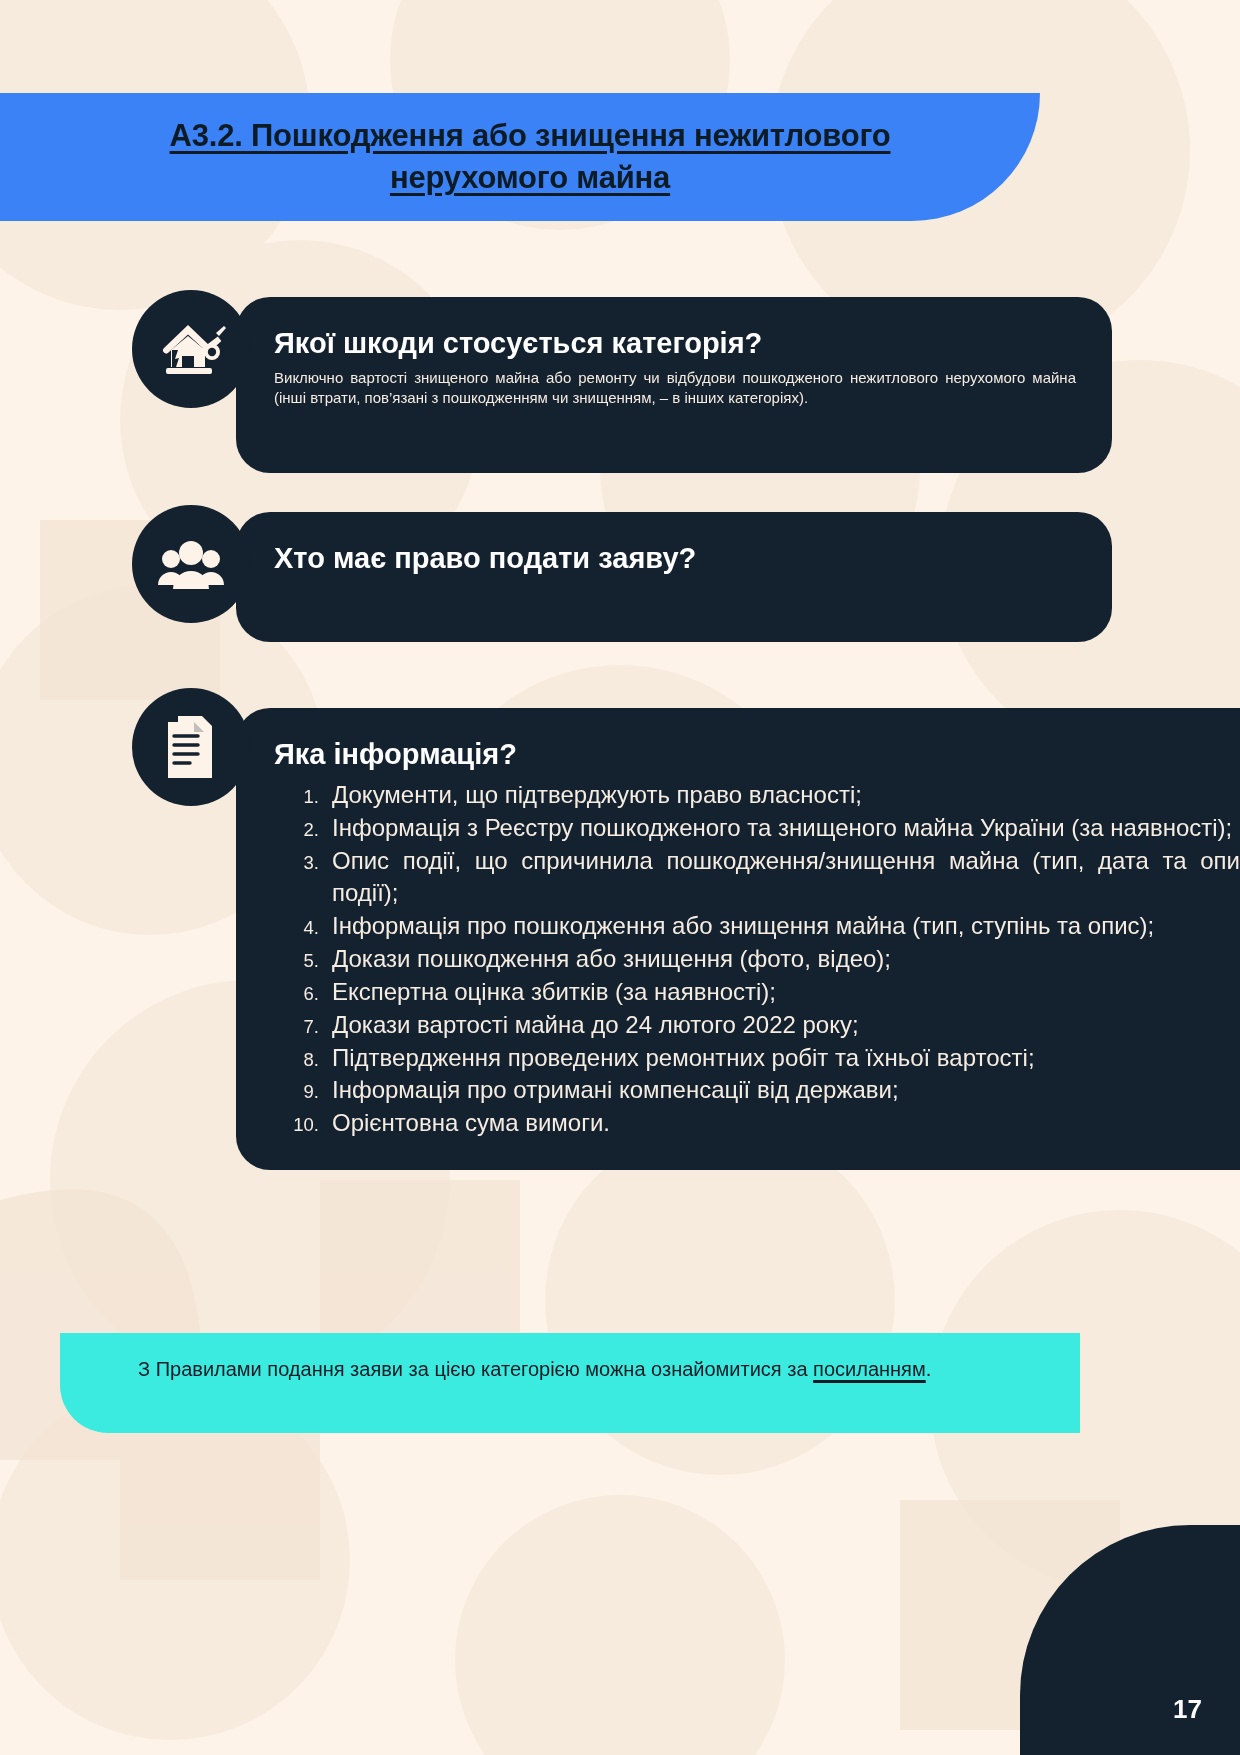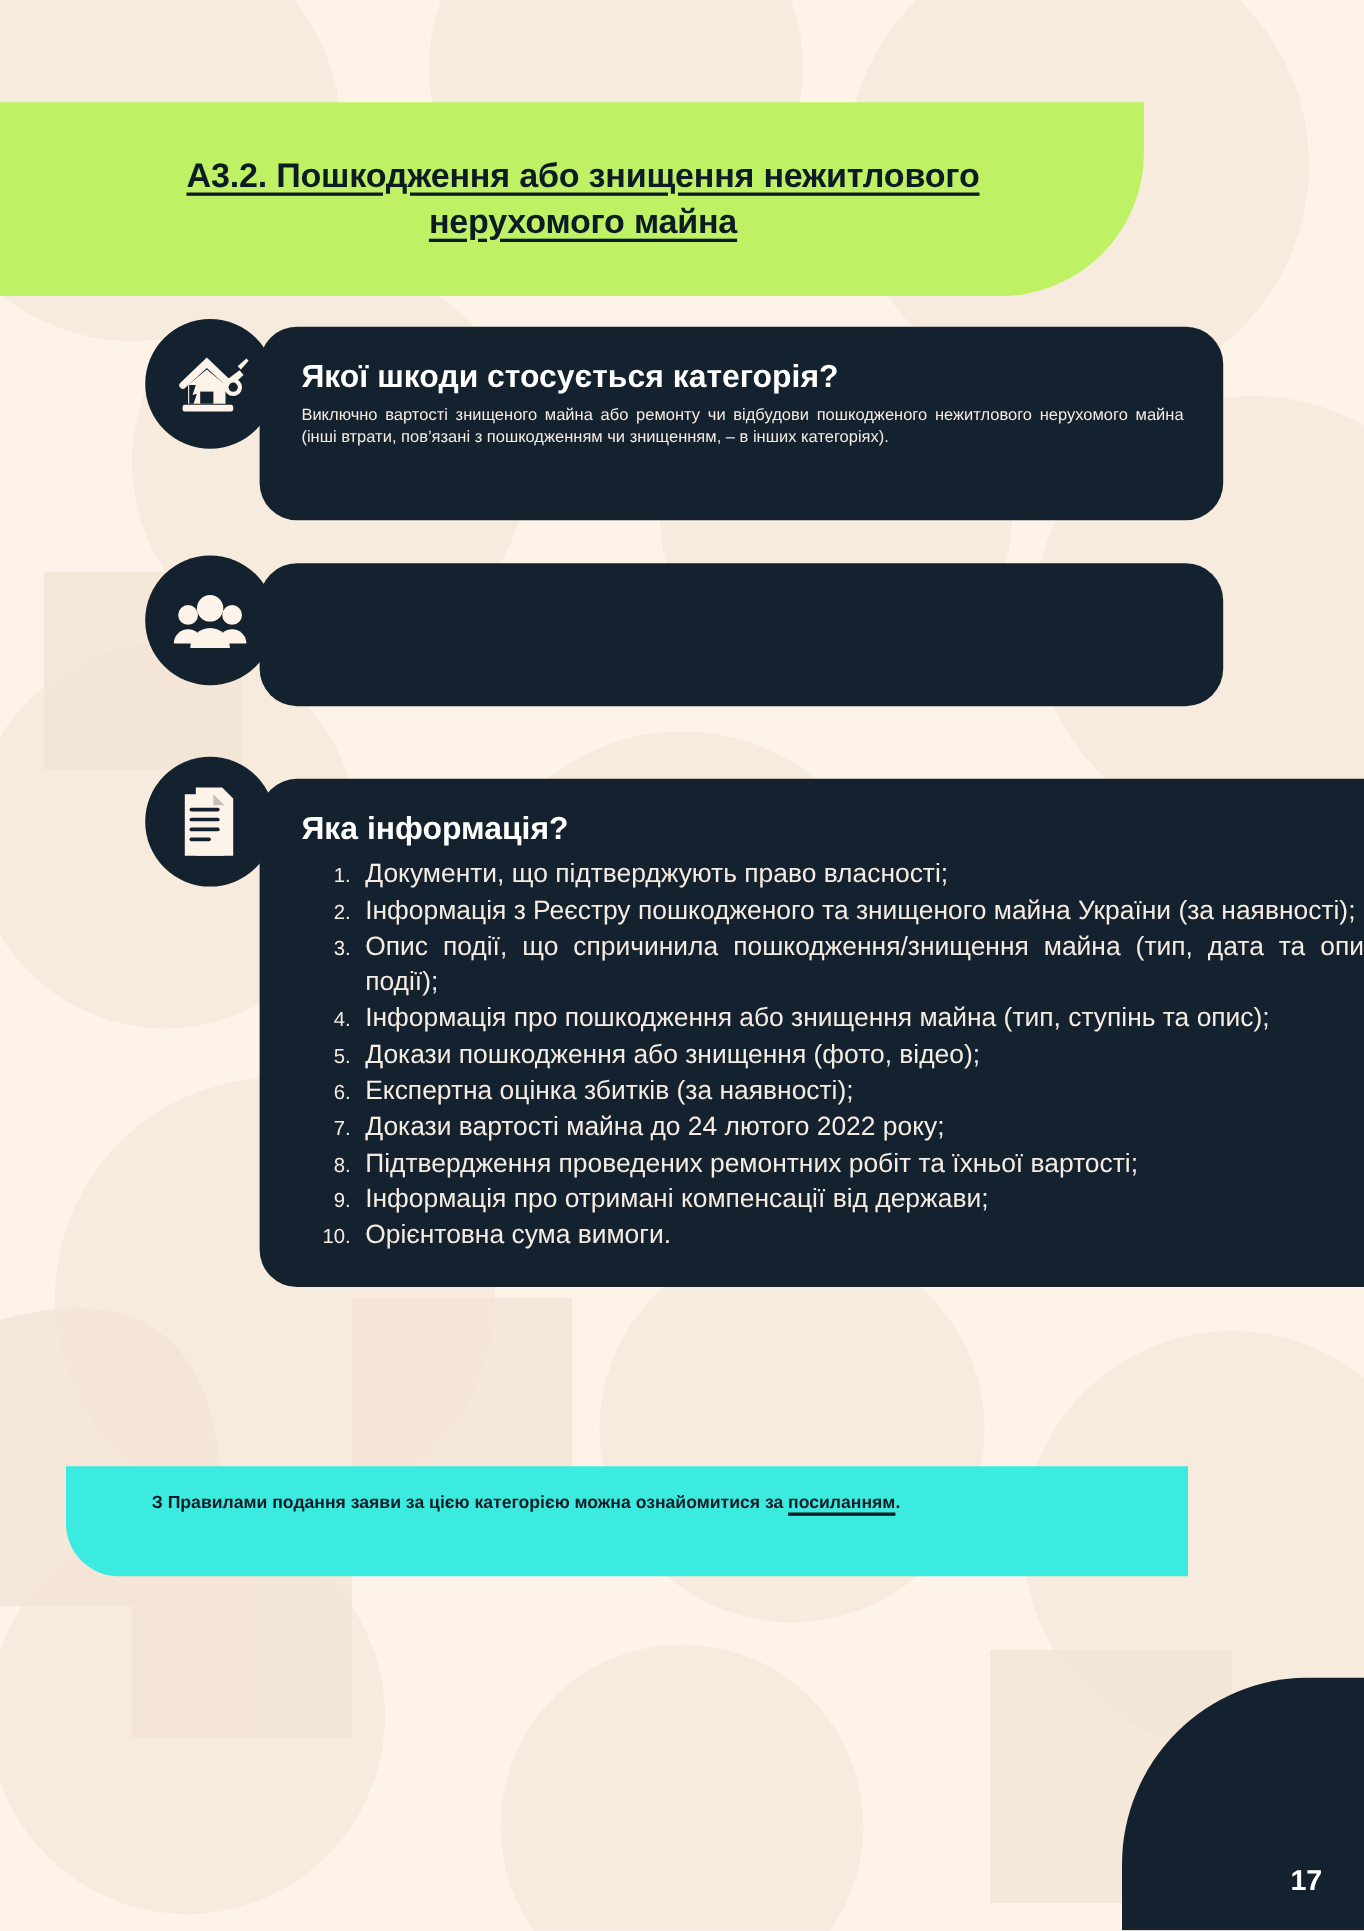--- a/index.html
+++ b/index.html
@@ -31,22 +31,22 @@
     inset: 0;
     z-index: 2;
   }
 
   
   .header-banner {
     position: absolute;
     left: 0;
     top: 93px;
     width: 1040px;
-    height: 176px;
-    background: #bef264;
+    height: 128px;
+    background: #3b82f6;
     border-top-right-radius: 0px;
     border-bottom-right-radius: 130px;
     display: flex;
     align-items: center;
     justify-content: center;
     box-sizing: border-box;
     padding: 0 60px 0 80px;
   }
   .header-title {
     font-size: 31px;
@@ -142,22 +142,22 @@
     left: 60px;
     top: 1333px;
     width: 1020px;
     height: 100px;
     background: #3BEBE0;
     border-bottom-left-radius: 48px;
     box-sizing: border-box;
     padding: 22px 55px 0 78px;
   }
   .footer-text {
-    font-size: 16px;
-    font-weight: bold;
+    font-size: 20px;
+    font-weight: normal;
     color: #0d1b25;
     line-height: 1.45;
     text-align: justify;
     margin: 0;
   }
   .footer-link {
     text-decoration: underline;
     text-decoration-thickness: 2.5px;
     text-underline-offset: 4px;
     color: #0d1b25;
@@ -253,20 +253,21 @@
           <circle cx="57" cy="36" r="8"></circle>
           <path d="M50 33 L44 37 L50 40 Z"></path>
         </g>
         <circle cx="57" cy="36" r="4.2" fill="#14212e"></circle>
       </svg>
     </div>
   </div>
 
   <div class="card-block" id="card-2">
     <div class="card-body">
+      <h2 class="card-title">Хто має право подати заяву?</h2>
     </div>
     <div class="icon-circle">
       <svg width="74" height="56" viewBox="0 0 74 56">
         <g fill="#fdf3e8">
 
           <circle cx="17" cy="23" r="9"></circle>
           <path d="M4 49 a13 13 0 0 1 26 0 Z"></path>
 
           <circle cx="57" cy="23" r="9"></circle>
           <path d="M44 49 a13 13 0 0 1 26 0 Z"></path>

